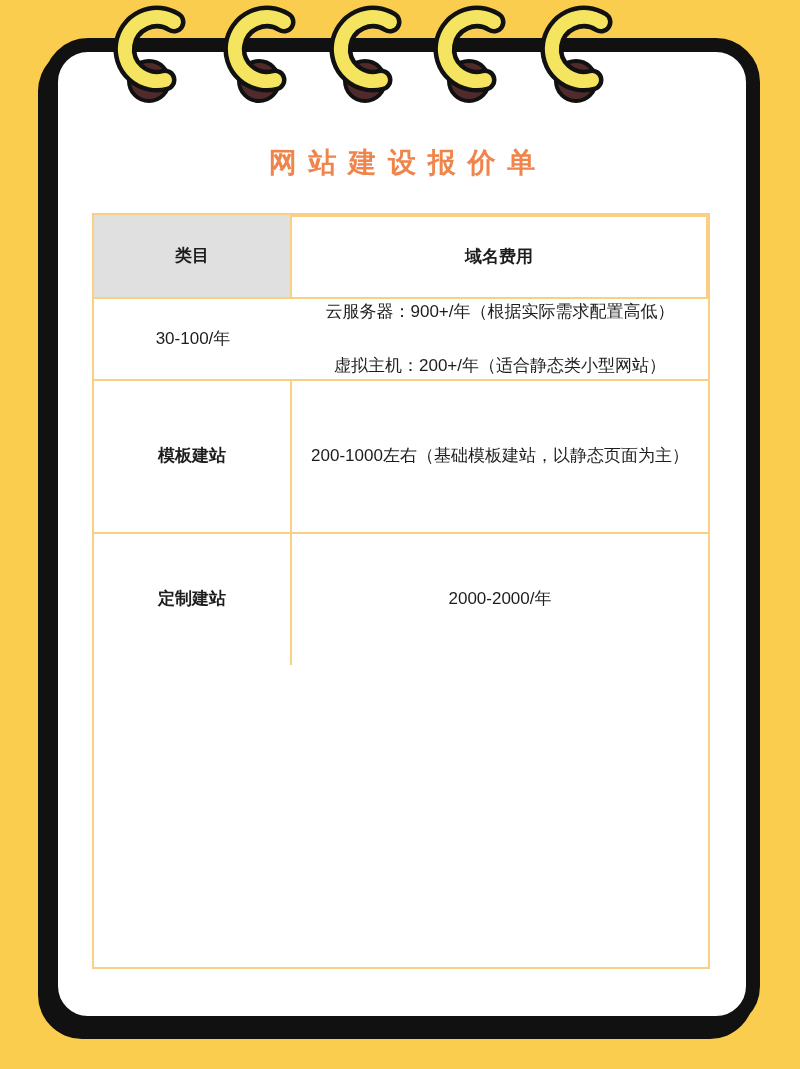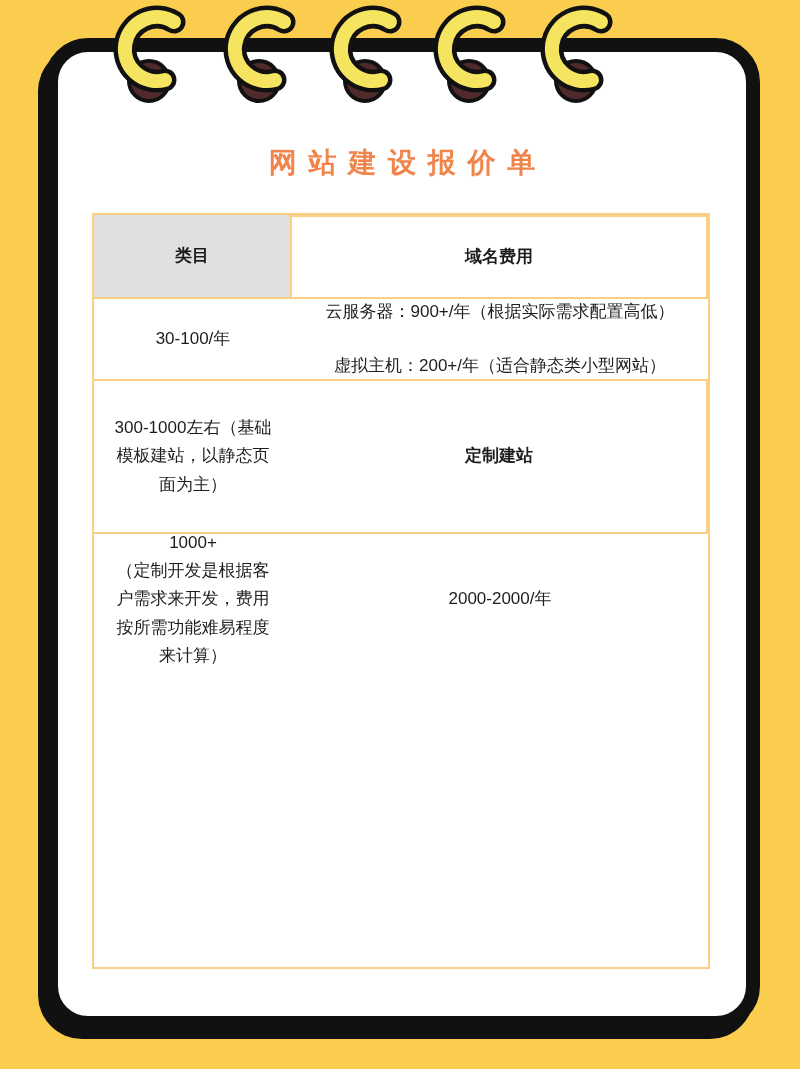--- a/index.html
+++ b/index.html
@@ -90,28 +90,25 @@
   <div class="price-table">
       <div class="cell header-cell col1">类目</div>
       <div class="cell col1 category-cell">域名费用</div>
       <div class="cell price-cell">
         <div class="price-line">30-100/年</div>
       </div>
       <div class="cell price-cell paragraphs">
         <div class="price-line">云服务器：900+/年（根据实际需求配置高低）</div>
         <div class="price-line">虚拟主机：200+/年（适合静态类小型网站）</div>
       </div>
+      <div class="cell col1 category-cell">模板建站</div>
       <div class="cell price-cell">
-        <div class="price-line">300-1000左右（基础模板建站，以静态页面为主）</div>
+        <div class="price-line">200-1000左右（基础模板建站，以静态页面为主）</div>
       </div>
       <div class="cell col1 category-cell">定制建站</div>
-      <div class="cell price-cell">
-        <div class="price-line">1000+</div>
-        <div class="price-line">（定制开发是根据客户需求来开发，费用按所需功能难易程度来计算）</div>
-      </div>
       <div class="cell price-cell">
         <div class="price-line">2000-2000/年</div>
       </div>
     </div>
 </div>
 
 <div class="binder-rings">
     <svg width="94" height="106" viewBox="0 0 94 106" style="left: 111px;">
       <circle cx="38" cy="78" r="20" fill="#512B2B" stroke="#111111" stroke-width="4"></circle>
       <path d="M63 19 A32 32 0 1 0 54 77" fill="none" stroke="#111111" stroke-width="23" stroke-linecap="round"></path>

